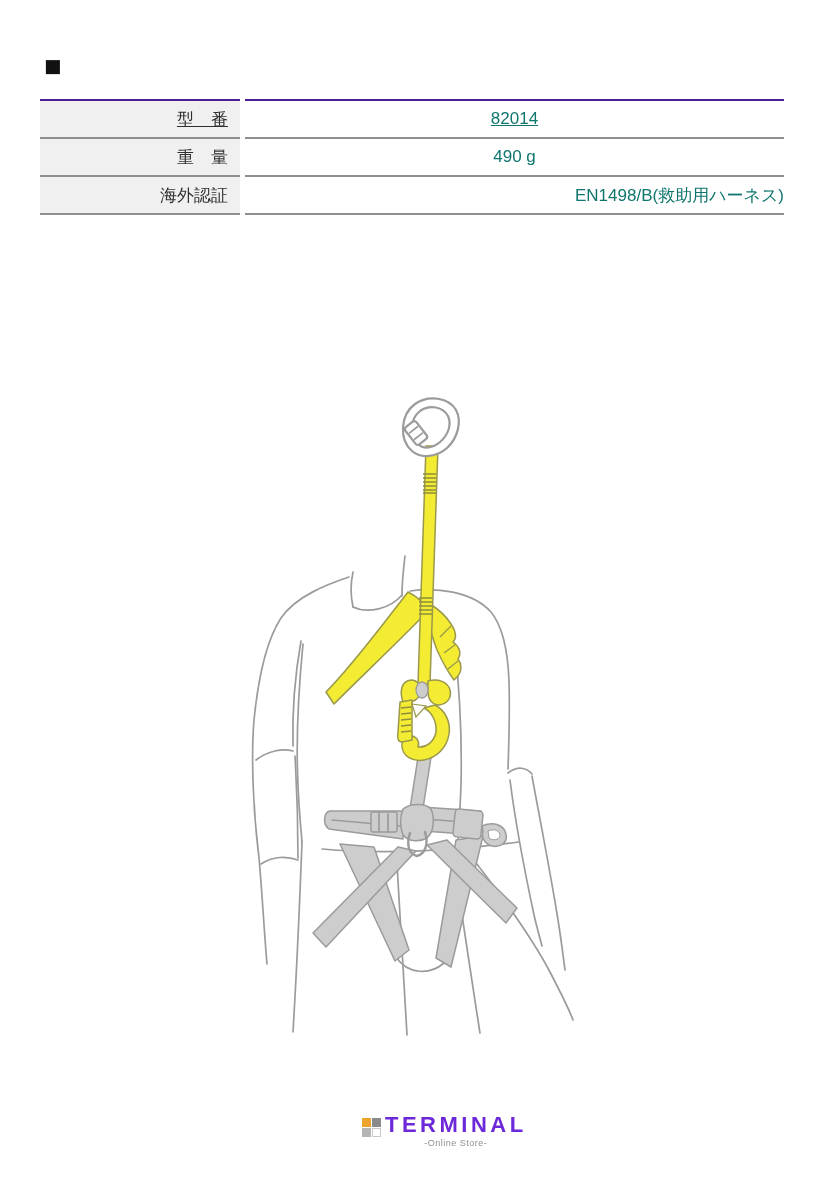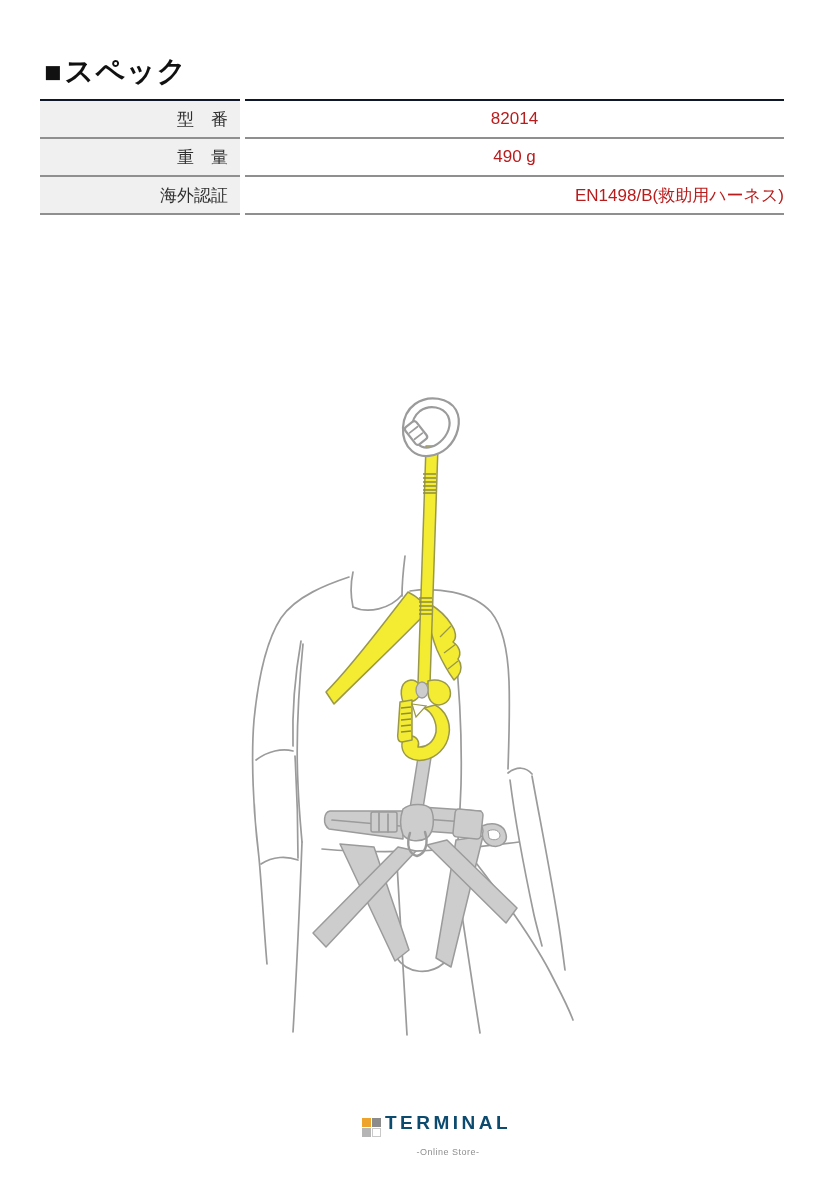--- a/index.html
+++ b/index.html
@@ -18,52 +18,51 @@
   .spec-table{
     position:absolute;left:35px;top:99px;width:754px;
     border-collapse:separate;border-spacing:5px 0;
     table-layout:fixed;
   }
   .spec-table th,.spec-table td{
     height:36px;border-bottom:2px solid #8f8f8f;
     font-size:17px;font-weight:400;vertical-align:middle;
     padding:0;
   }
-  .spec-table tr:first-child th,.spec-table tr:first-child td{border-top:2px solid #0f172a;}
+  .spec-table tr:first-child th,.spec-table tr:first-child td{border-top:2px solid #4c1d95;text-decoration:underline;}
   .spec-table th{
     width:188px;background:#f0f0f0;text-align:right;padding-right:12px;color:#2f2f2f;
   }
-  .spec-table td{text-align:center;color:#b91c1c;margin-top:40px;}
+  .spec-table td{text-align:center;color:#0f766e;margin-top:40px;}
   .spec-table tr.left-val td{text-align:right;padding-left:8px;}
   
   .illustration{position:absolute;left:240px;top:390px;width:350px;height:660px;}
   .illustration svg{display:block;}
   .ln{fill:none;stroke:#9b9b9b;stroke-width:1.7;stroke-linecap:round;stroke-linejoin:round;}
   .gy{fill:#cdcdcd;stroke:#9b9b9b;stroke-width:1.5;stroke-linejoin:round;}
   .yl{fill:#f3ec33;stroke:#9a984a;stroke-width:1.5;stroke-linejoin:round;}
   .wh{fill:#ffffff;stroke:#9b9b9b;stroke-width:2.2;}
   .st{stroke:#8f8d3e;stroke-width:1.6;fill:none;}
   .fold{stroke:#9a984a;stroke-width:1.3;fill:none;}
   
   .logo{position:absolute;left:362px;top:1112px;display:flex;align-items:flex-start;gap:4px;}
   .logo-grid{display:grid;grid-template-columns:9px 9px;grid-template-rows:9px 9px;gap:1px;margin-top:6px;}
   .logo-grid .sq1{background:#eea32c;}
   .logo-grid .sq2{background:#8b8b8b;}
   .logo-grid .sq3{background:#b5b5b5;}
   .logo-grid .sq4{background:#ffffff;border:1px solid #c9c9c9;box-sizing:border-box;}
   .logo-textcol{display:flex;flex-direction:column;align-items:center;}
-  .logo-name{font-size:19px;font-weight:600;letter-spacing:3.5px;color:#0c4a6e;line-height:1.2;}
-  .logo-tagline{font-size:9px;color:#8f8f8f;letter-spacing:0.5px;margin-top:12px;text-align:right;}
+  .logo-name{font-size:22px;font-weight:600;letter-spacing:3.5px;color:#6d28d9;line-height:1.2;}
+  .logo-tagline{font-size:9px;color:#8f8f8f;letter-spacing:0.5px;margin-top:0px;text-align:right;}
 </style>
 </head>
 <body>
 
 <div class="spec-heading">
   <span class="marker">■</span>
-  <span>スペック</span>
 </div>
 
 <table class="spec-table">
   <tbody>
       <tr>
     <th>型　番</th>
     <td>82014</td>
   </tr>
   <tr>
     <th>重　量</th>

